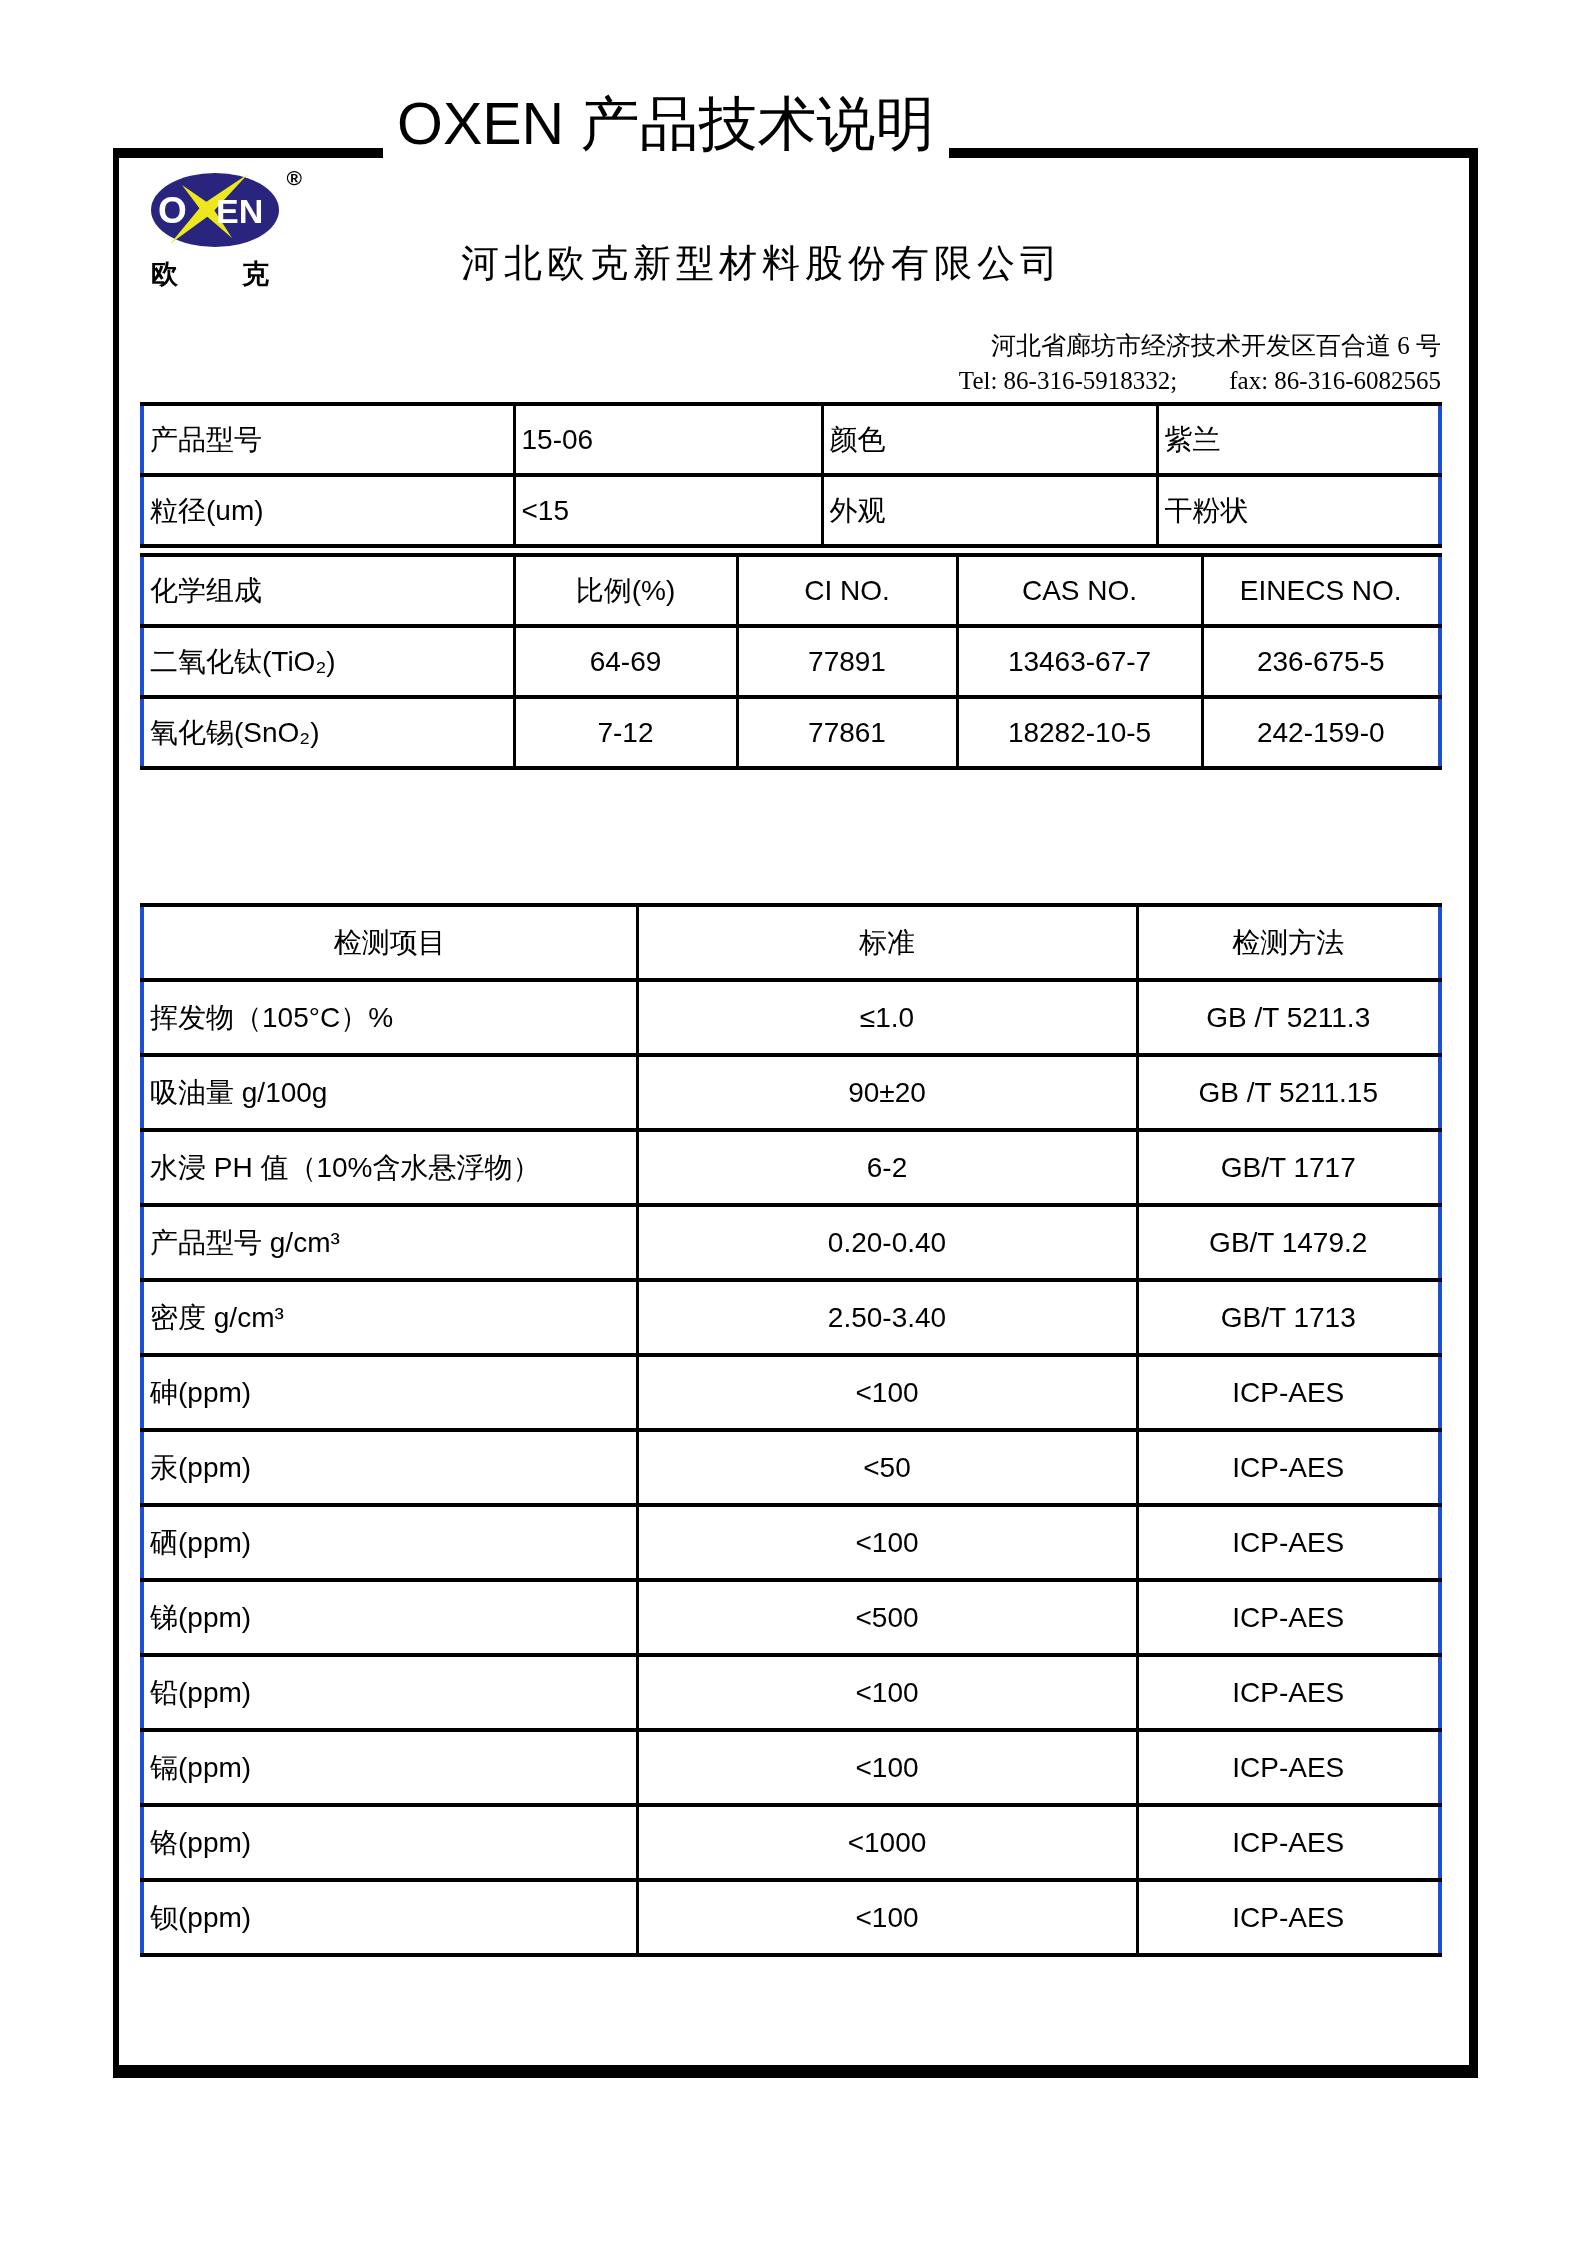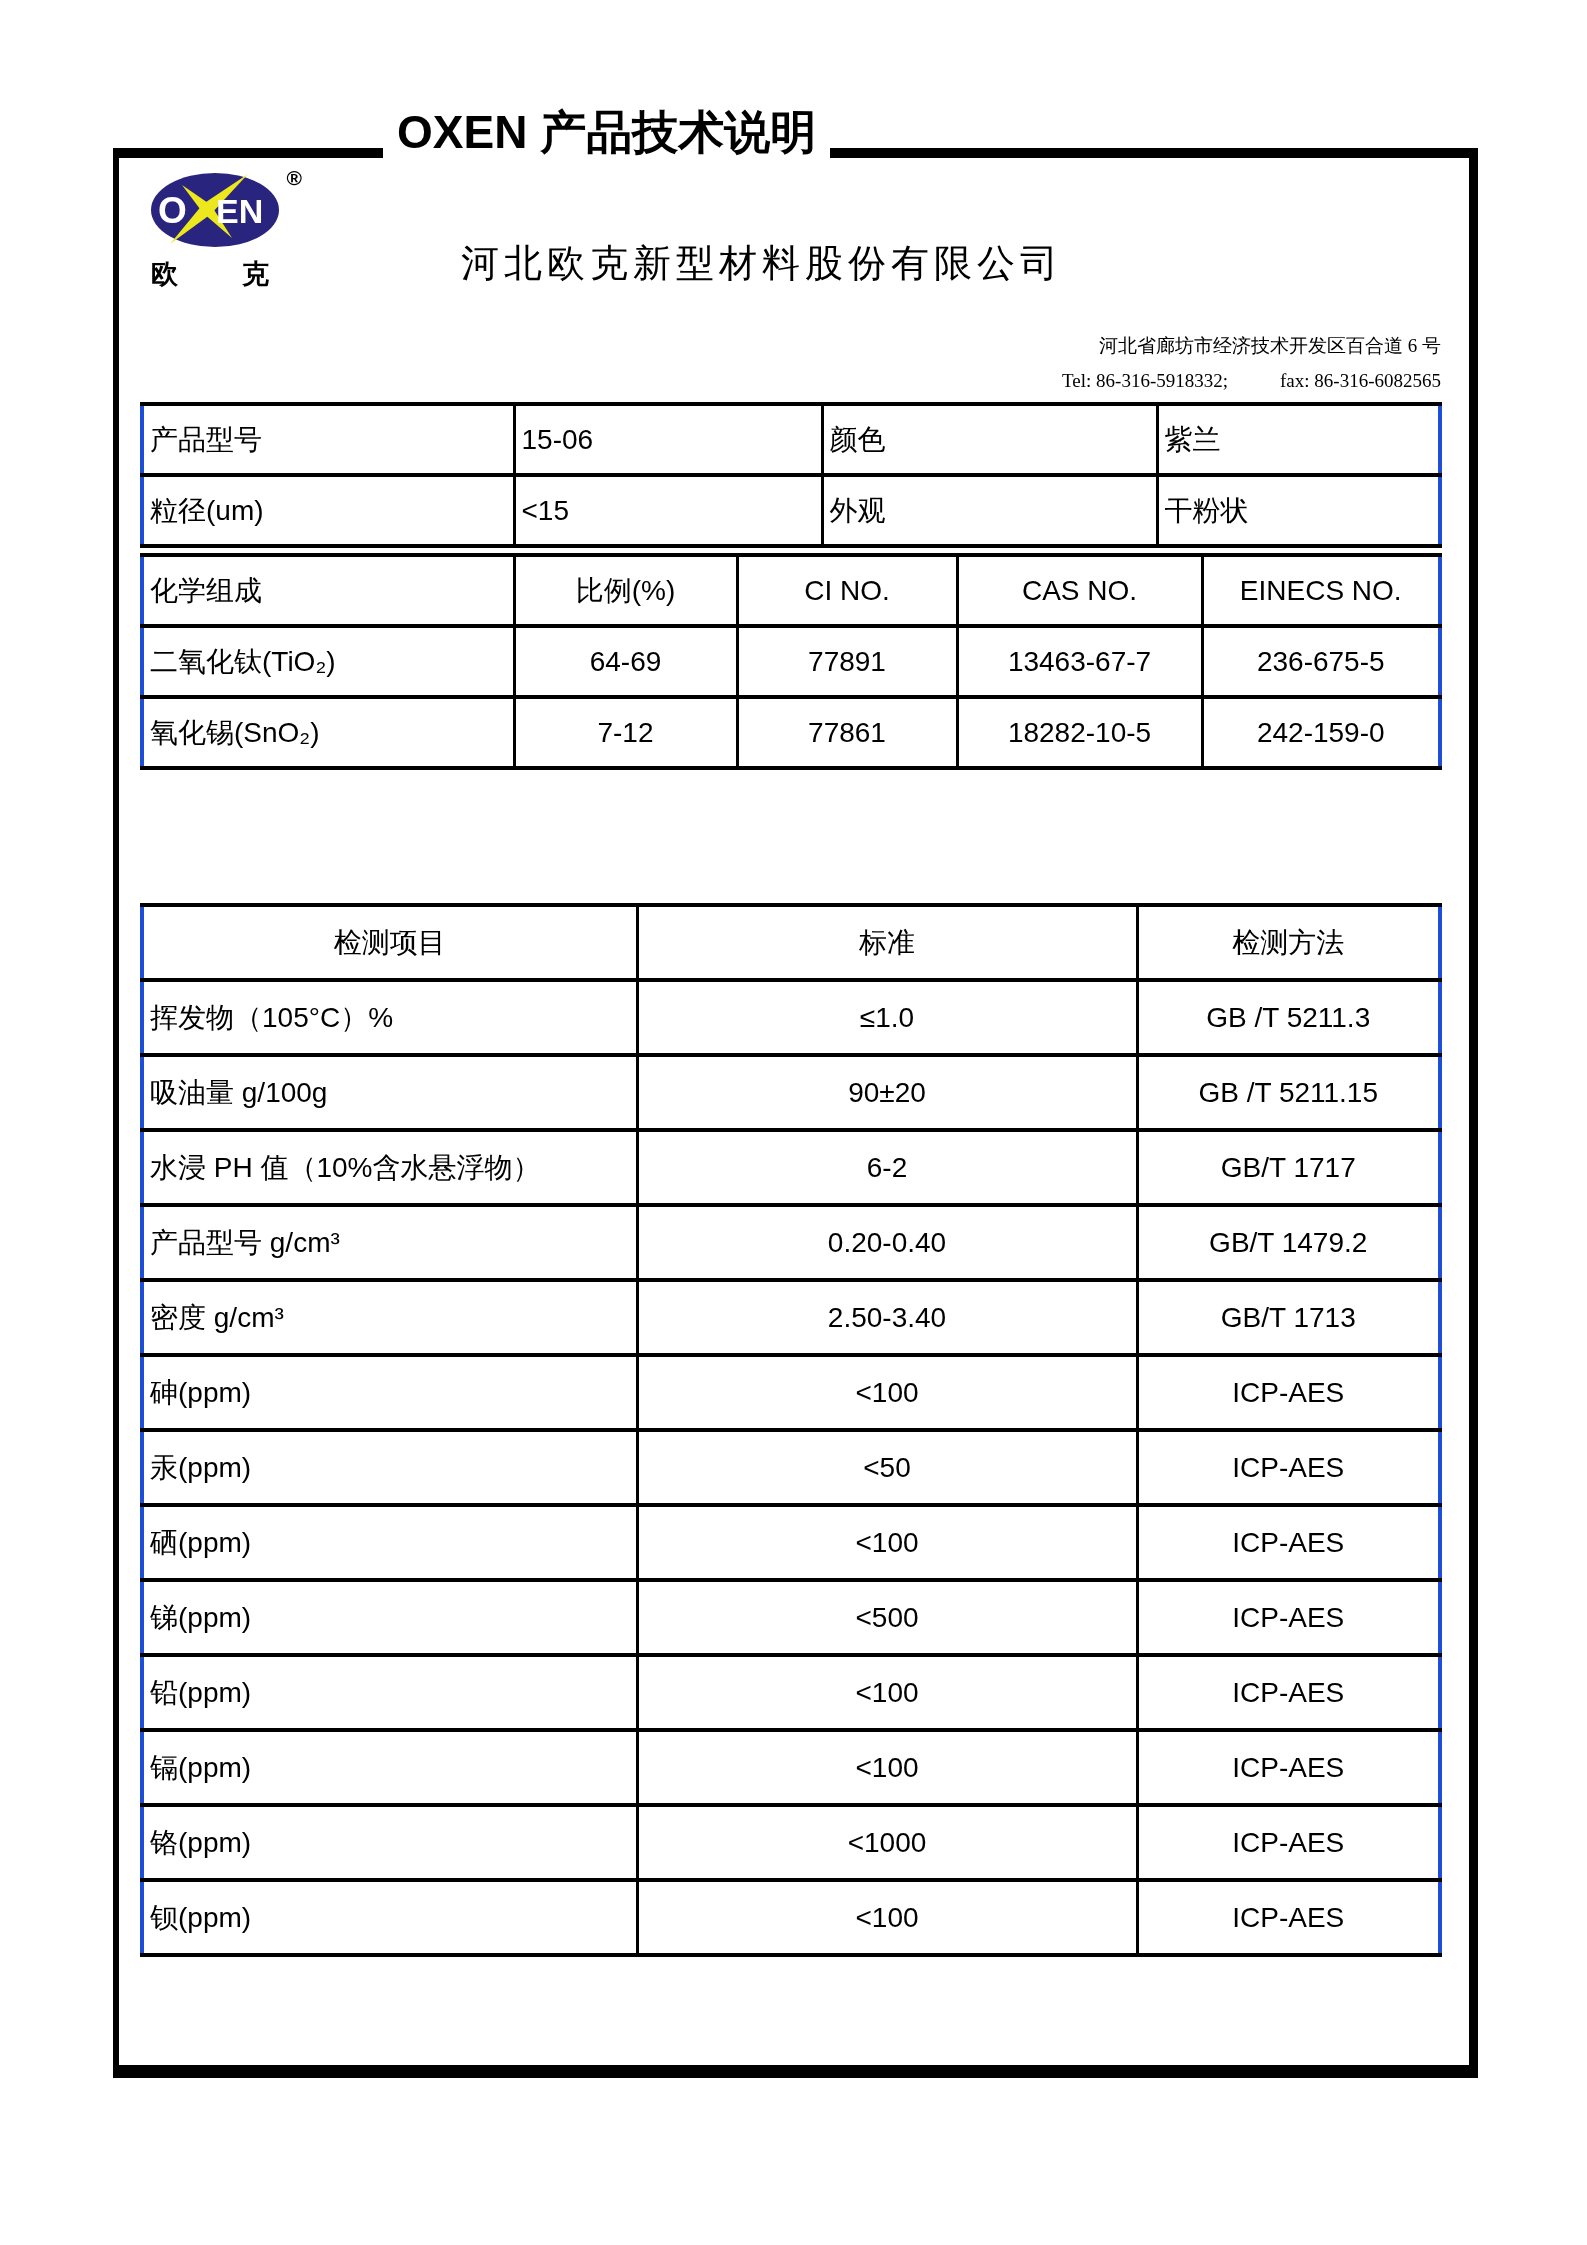--- a/index.html
+++ b/index.html
@@ -12,21 +12,21 @@
 
   
   .title-row {
     display:flex; align-items:flex-end;
     margin:84px 109px 0 113px; height:74px;
   }
   .rule { border-bottom:10px solid #000; height:10px; }
   .rule-left  { width:270px; }
   .rule-right { flex:1; }
   .page-title {
-    font-size:46px; font-weight:bold; line-height:1.05;
+    font-size:59px; font-weight:normal; line-height:1.05;
     padding:0 14px 2px 14px; white-space:nowrap;
   }
 
   
   .doc-box {
     margin:0 109px 0 113px;
     height:1920px;
     border:6px solid #000; border-top:none;
     border-right-width:9px; border-bottom-width:13px;
     position:relative;
@@ -43,21 +43,21 @@
   }
 
   
   .company {
     position:absolute; top:80px; left:0; right:0;
     text-align:center; padding-right:64px;
     font-size:38px; letter-spacing:5px; white-space:nowrap;
   }
   .address-block {
     position:absolute; top:170px; right:28px;
-    text-align:right; font-size:19px; line-height:35px; white-space:nowrap;
+    text-align:right; font-size:25px; line-height:35px; white-space:nowrap;
   }
   .fax-part { margin-left:52px; }
 
   
   table.doc-table {
     border-collapse:collapse; table-layout:fixed;
     width:1298px; border:4px solid #1d4ed8;
     position:absolute; left:21px;
   }
   table.doc-table td {

